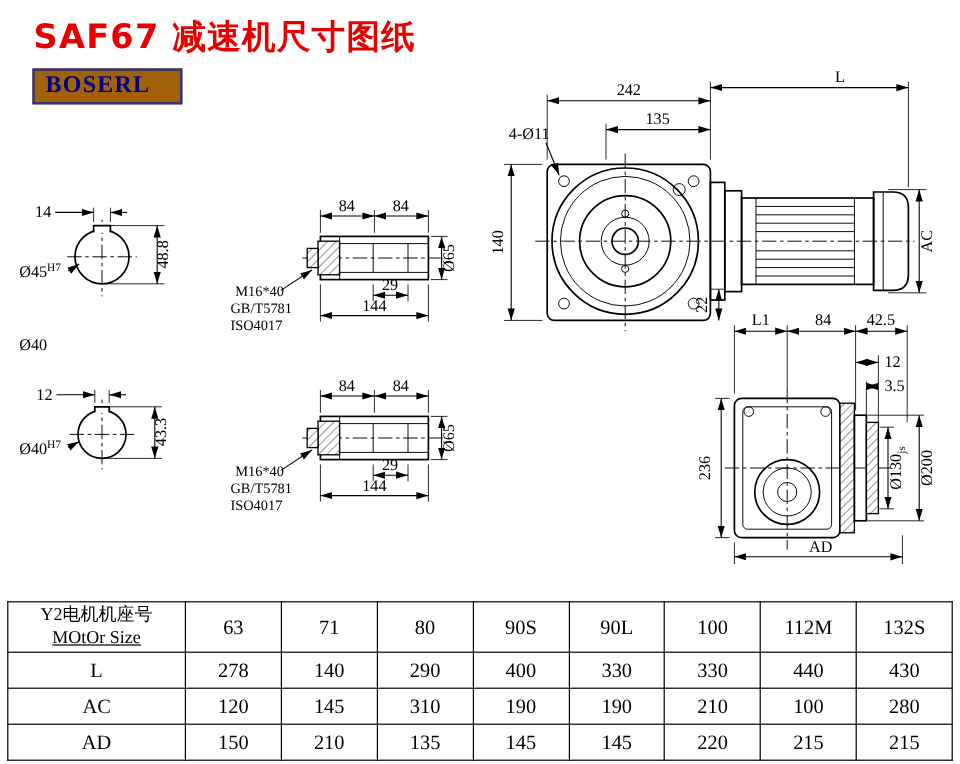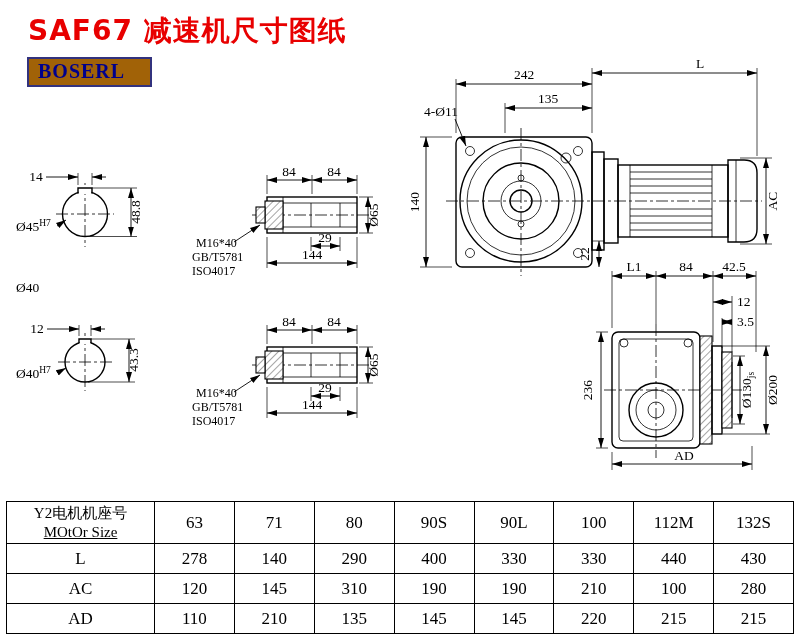--- a/index.html
+++ b/index.html
@@ -323,21 +323,21 @@
       <td>145</td>
       <td>310</td>
       <td>190</td>
       <td>190</td>
       <td>210</td>
       <td>100</td>
       <td>280</td>
     </tr>
     <tr>
       <td>AD</td>
-      <td>110</td>
+      <td>150</td>
       <td>210</td>
       <td>135</td>
       <td>145</td>
       <td>145</td>
       <td>220</td>
       <td>215</td>
       <td>215</td>
     </tr>
   </tbody>
     </table>

